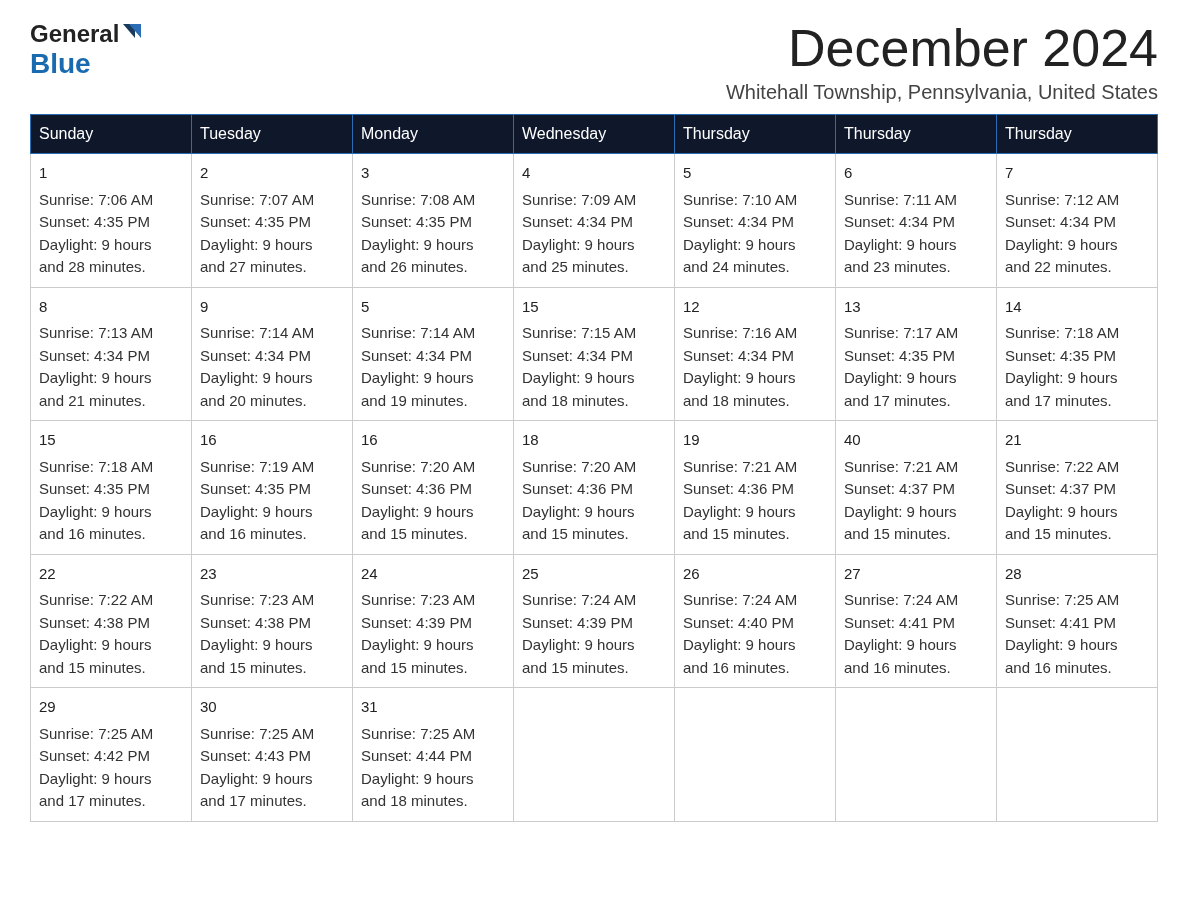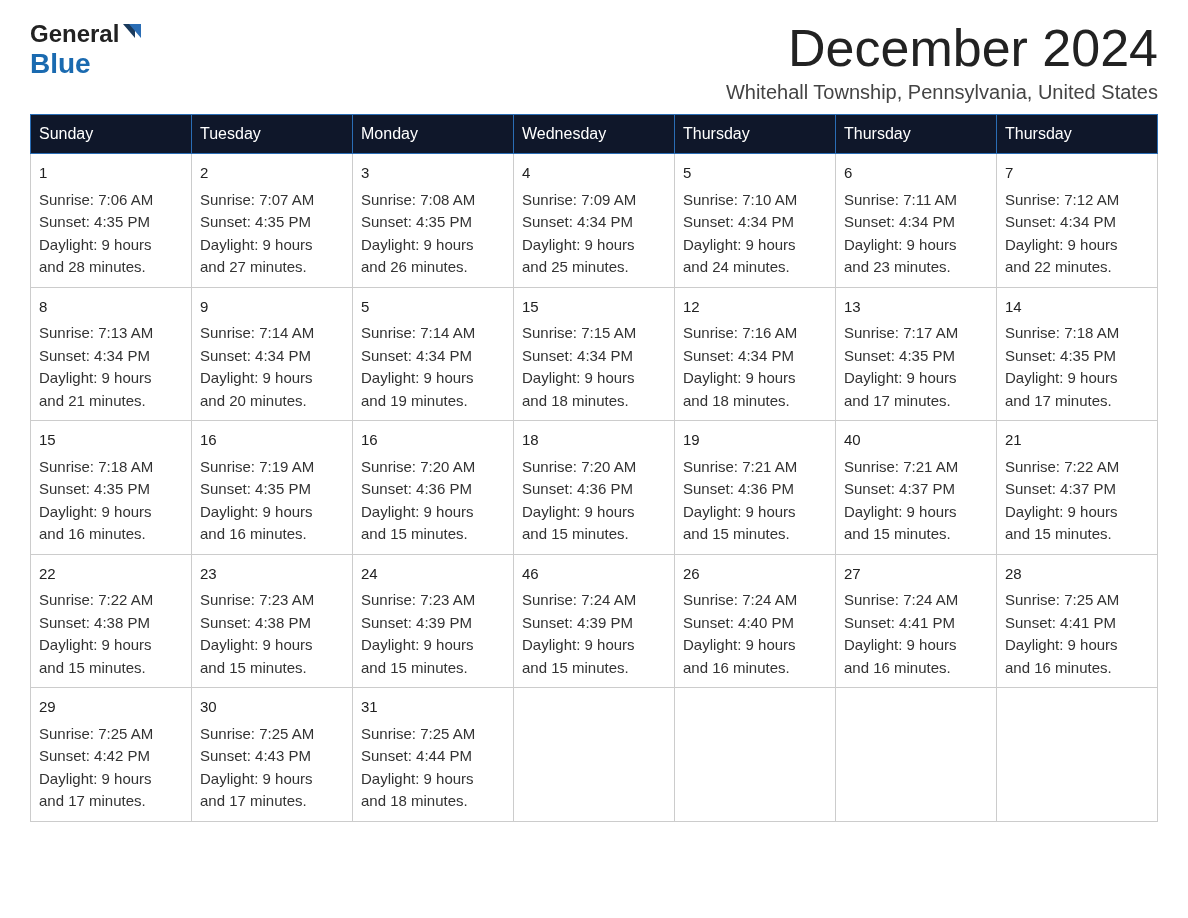--- a/index.html
+++ b/index.html
@@ -225,21 +225,21 @@
       </td>
         <td>
         <span class="day-number">23</span>
         <span class="day-info">Sunrise: 7:23 AM<br>Sunset: 4:38 PM<br>Daylight: 9 hours<br>and 15 minutes.</span>
       </td>
         <td>
         <span class="day-number">24</span>
         <span class="day-info">Sunrise: 7:23 AM<br>Sunset: 4:39 PM<br>Daylight: 9 hours<br>and 15 minutes.</span>
       </td>
         <td>
-        <span class="day-number">46</span>
+        <span class="day-number">25</span>
         <span class="day-info">Sunrise: 7:24 AM<br>Sunset: 4:39 PM<br>Daylight: 9 hours<br>and 15 minutes.</span>
       </td>
         <td>
         <span class="day-number">26</span>
         <span class="day-info">Sunrise: 7:24 AM<br>Sunset: 4:40 PM<br>Daylight: 9 hours<br>and 16 minutes.</span>
       </td>
         <td>
         <span class="day-number">27</span>
         <span class="day-info">Sunrise: 7:24 AM<br>Sunset: 4:41 PM<br>Daylight: 9 hours<br>and 16 minutes.</span>
       </td>

